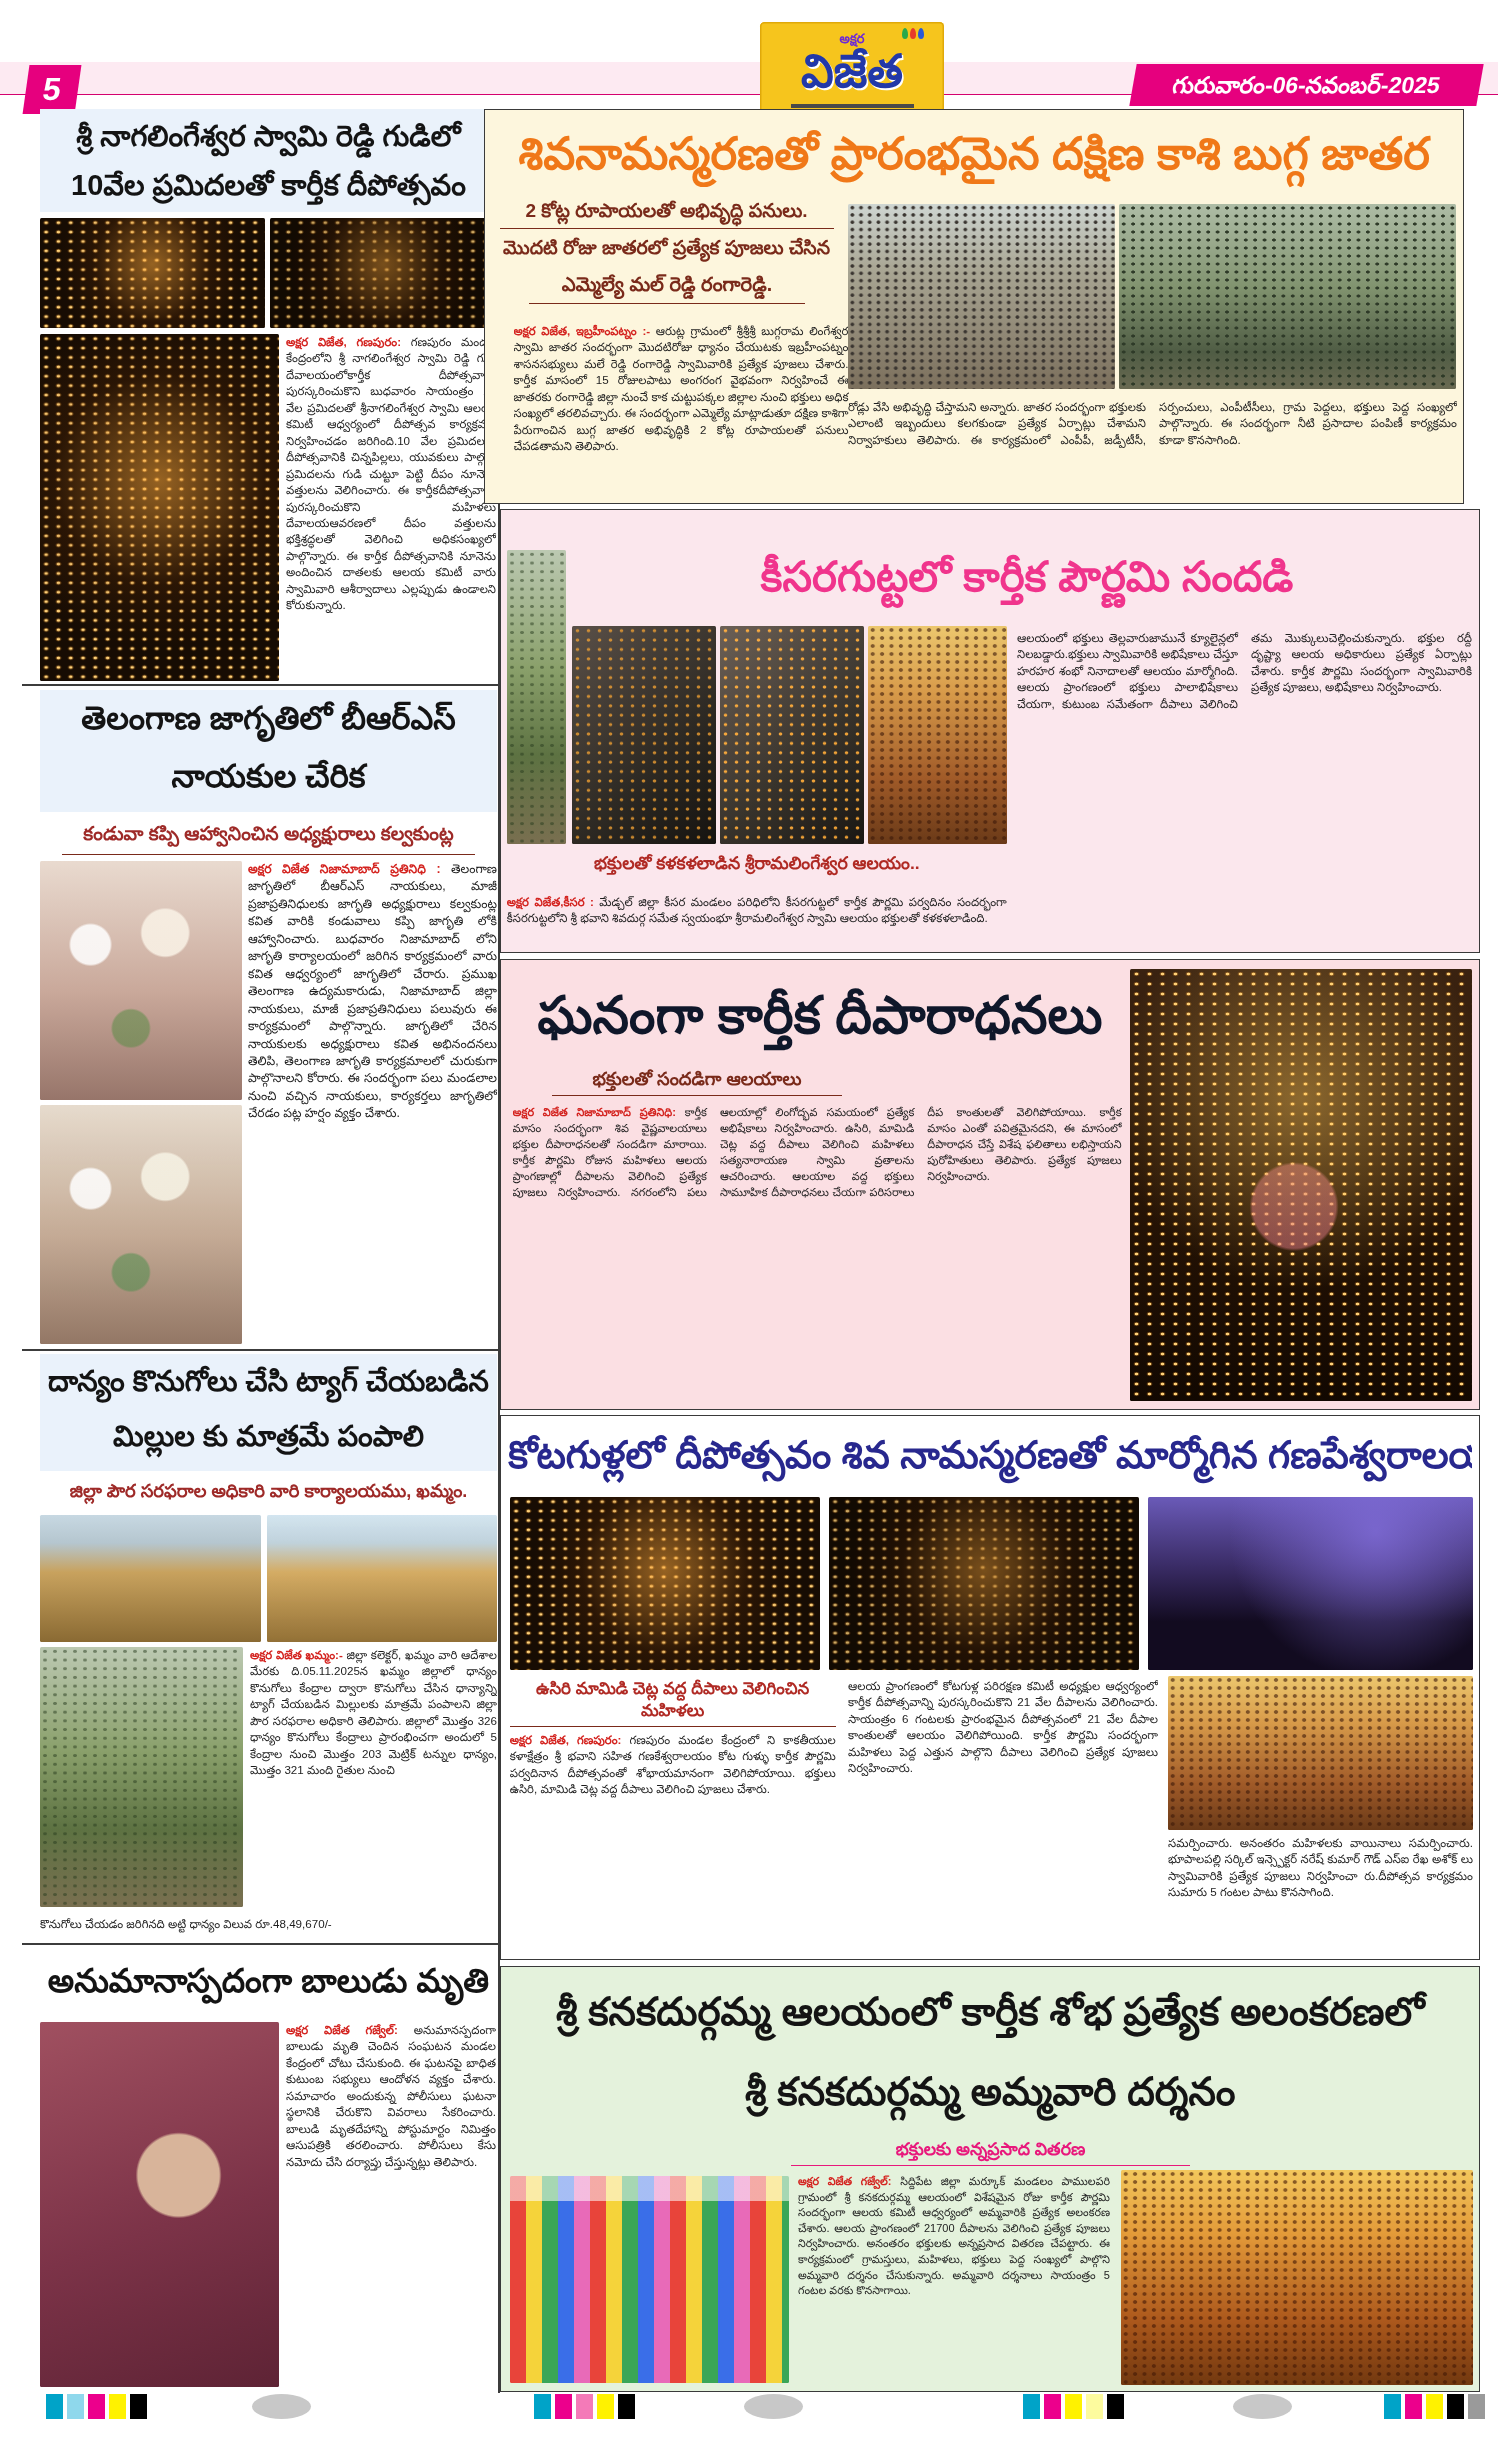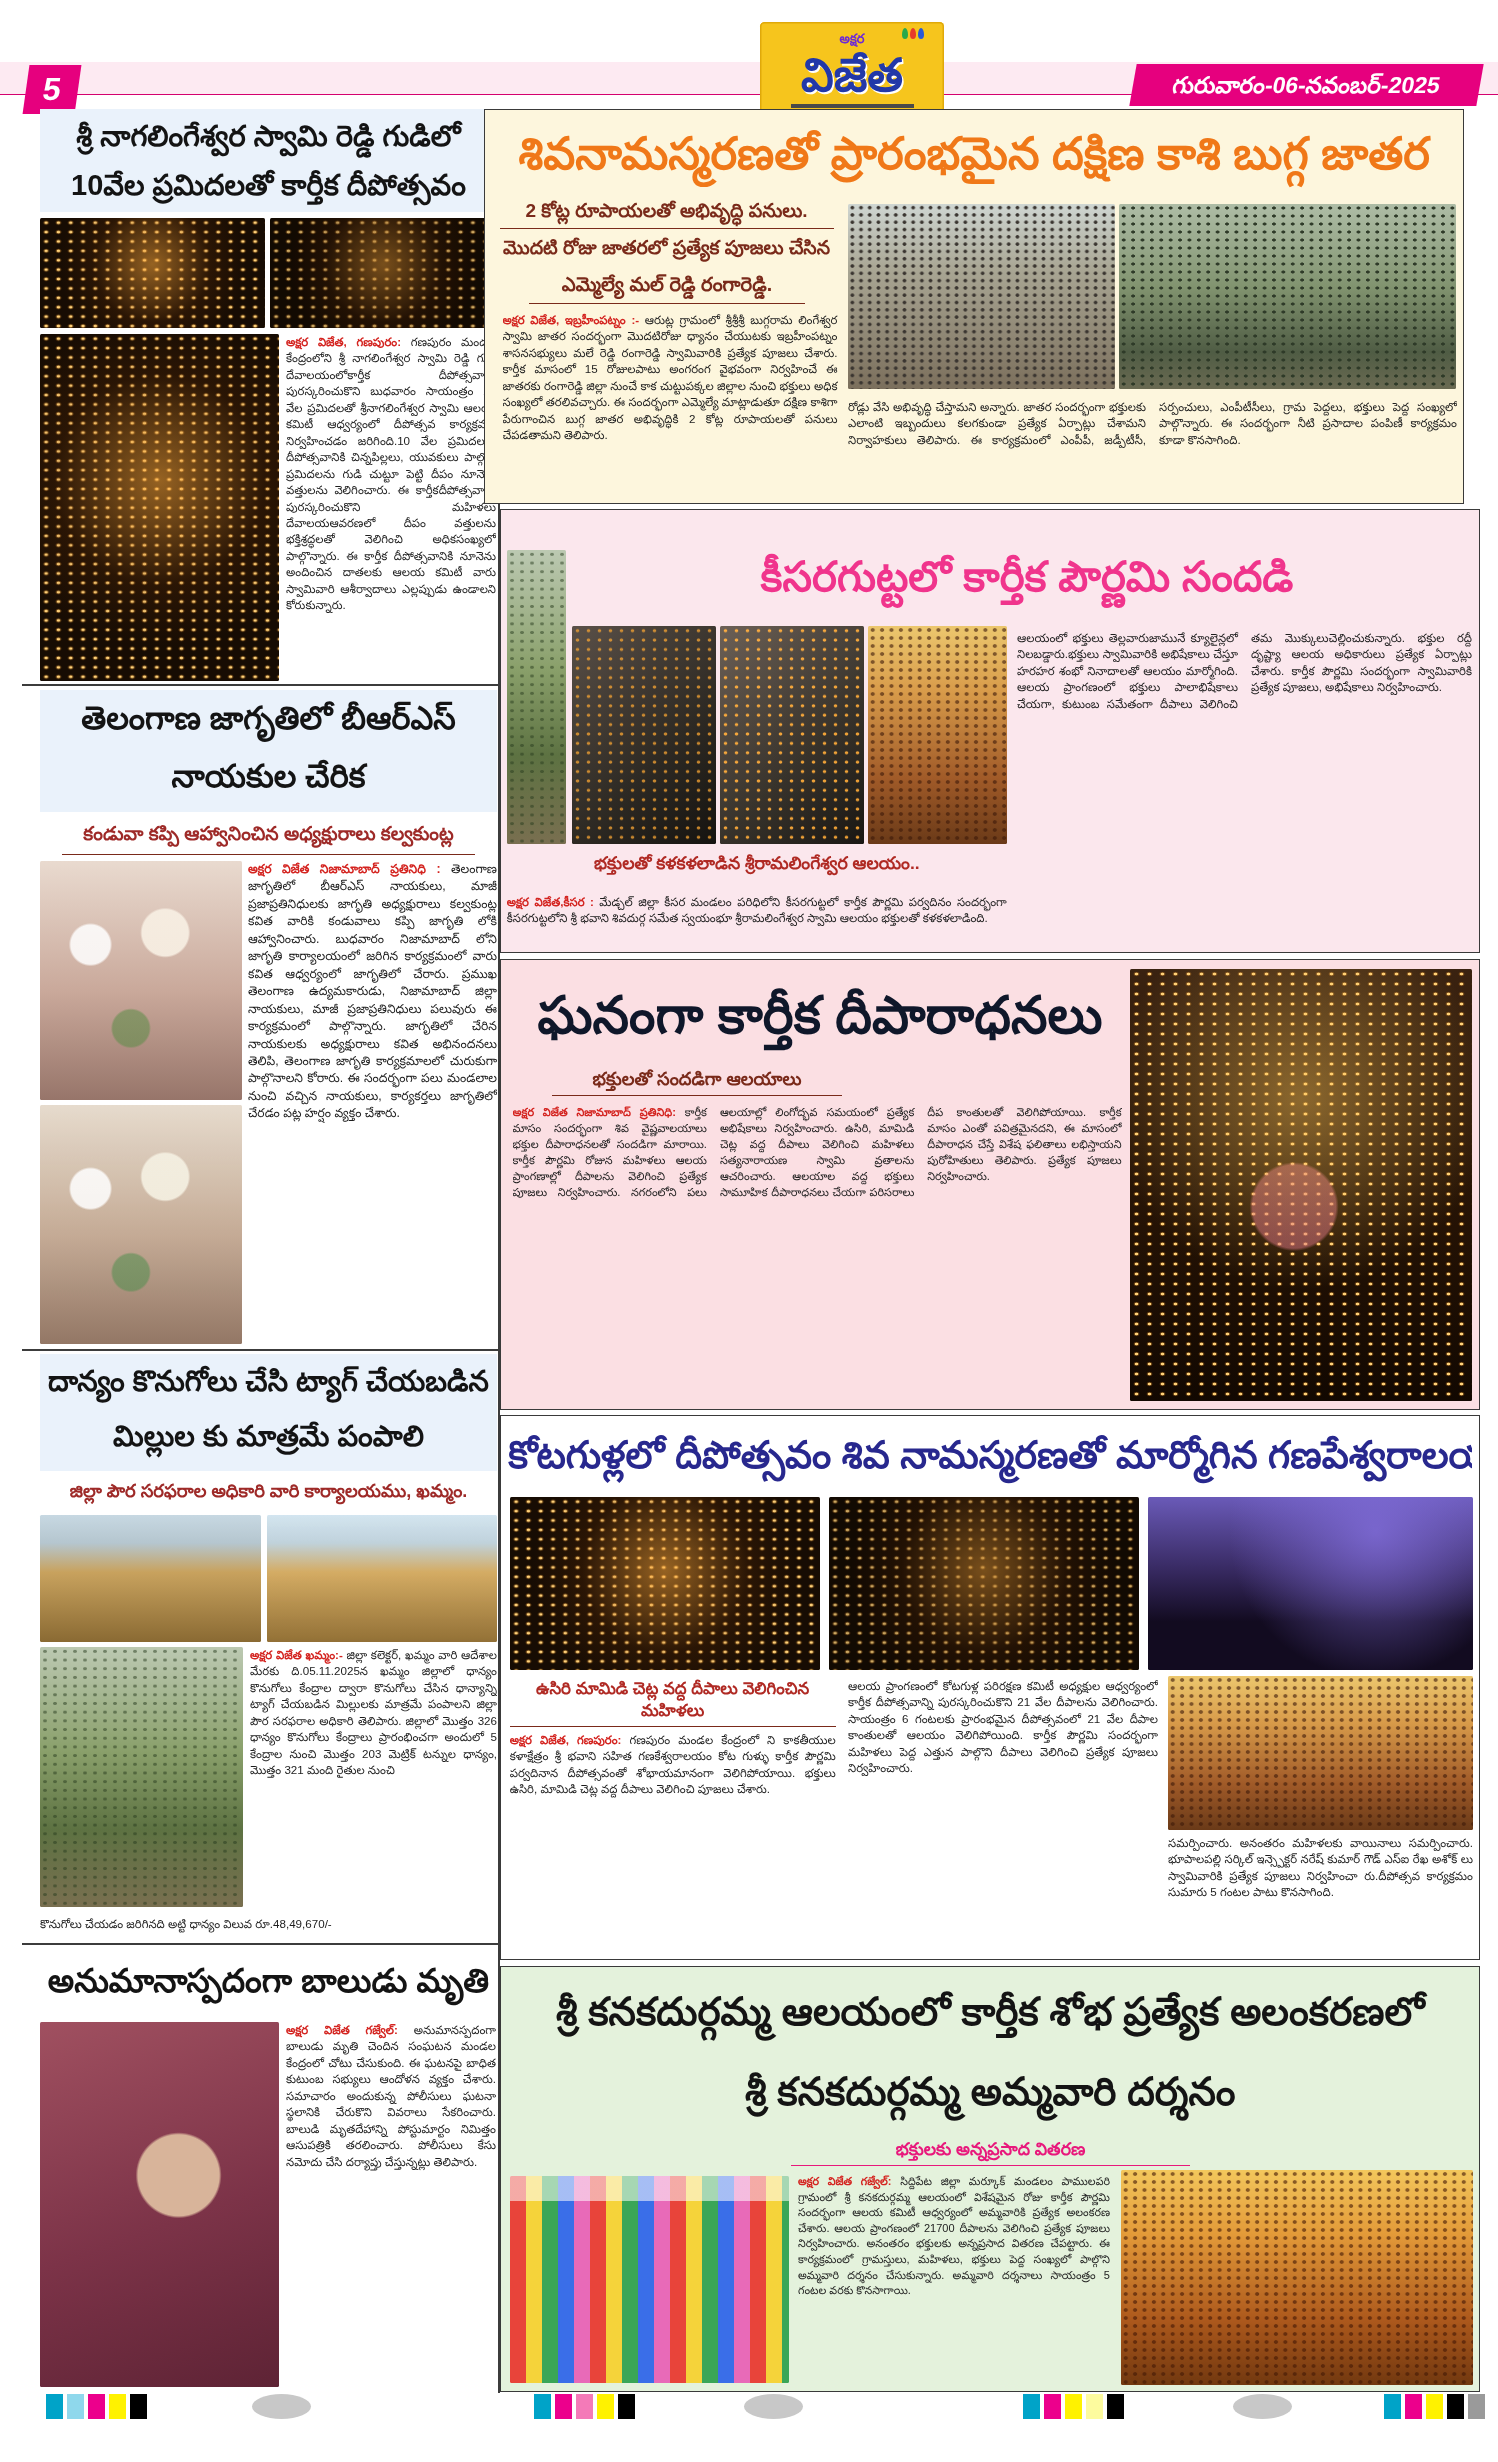--- a/index.html
+++ b/index.html
@@ -20,21 +20,21 @@
 
   
   .band{background:#fdeaf2;border-bottom:1.5px solid #d4006e;}
   .p5box{background:#e6007e;transform:skewX(-8deg);color:#fff;font-weight:bold;
          font-size:32px;text-align:center;line-height:48px;}
   .datebar{background:#e6007e;transform:skewX(-10deg);color:#fff;font-weight:bold;
          font-size:23px;text-align:center;line-height:42px;overflow:hidden;}
   .logo{background:#f6c51d;border-radius:4.4px;box-shadow:0 0 0 1.5px #e0a90a inset;text-align:center;}
   .logo-pre{color:#6d28d9;font-weight:bold;font-size:13px;margin-top:8.7px;}
   .logo-title{color:#2238a8;font-weight:bold;font-size:46px;line-height:52px;
-              text-shadow:1.5px 1.5px 0 #ffffff;}
+              text-shadow:1.5px 1.5px 0 #ffffff;font-family:Liberation Mono, monospace;}
   .logo-bar{width:123px;height:4.4px;background:#4a4a4a;margin:2.9px auto 0;}
   .pea{width:6.5px;height:11.6px;border-radius:50% 50% 50% 50%/60% 60% 40% 40%;display:inline-block;margin-left:1.5px;}
 
   
   .ph{overflow:hidden;border-radius:1.5px;}
   .ph-lamps{background-color:#170c03;background-image:
      radial-gradient(circle at 50% 42%, rgba(255,170,60,0.55) 0%, rgba(130,64,12,0.18) 45%, transparent 72%),
      radial-gradient(#ffd27a 1.2px, rgba(255,160,40,.32) 2.2px, transparent 3.3px);
      background-size:100% 100%,12.3px 9.4px;}
   .ph-lamps.dim{filter:brightness(.8);}
@@ -149,21 +149,21 @@
   <p class="abs body-txt" style="left:286px;top:2022px;width:210px;height:365px;margin:0;">
     <span class="dateline">అక్షర విజేత గజ్వేల్:</span>
     <span>అనుమానస్పదంగా బాలుడు మృతి చెందిన సంఘటన మండల కేంద్రంలో చోటు చేసుకుంది. ఈ ఘటనపై బాధిత కుటుంబ సభ్యులు ఆందోళన వ్యక్తం చేశారు. సమాచారం అందుకున్న పోలీసులు ఘటనా స్థలానికి చేరుకొని వివరాలు సేకరించారు. బాలుడి మృతదేహాన్ని పోస్టుమార్టం నిమిత్తం ఆసుపత్రికి తరలించారు. పోలీసులు కేసు నమోదు చేసి దర్యాప్తు చేస్తున్నట్లు తెలిపారు.</span>
   </p>
 
   <div class="abs framed" style="left:484px;top:109px;width:980px;height:395px;background:#fdf6dd;">
     <div class="abs hl nowrap" style="left:7.3px;top:8.7px;width:964px;height:70px;font-size:45px;line-height:70px;color:#f07818;">శివనామస్మరణతో ప్రారంభమైన దక్షిణ కాశి  బుగ్గ జాతర</div>
     <div class="abs subhead-red underln" style="left:14.5px;top:86px;width:334px;height:32px;font-size:19px;line-height:29px;color:#7a2a1a;">2 కోట్ల రూపాయలతో అభివృద్ధి పనులు.</div>
     <div class="abs subhead-red" style="left:14.5px;top:123px;width:334px;height:32px;font-size:19px;line-height:29px;color:#7a2a1a;">మొదటి రోజు జాతరలో ప్రత్యేక పూజలు చేసిన</div>
     <div class="abs subhead-red underln" style="left:44px;top:158px;width:276px;height:35px;font-size:19.6px;line-height:32px;color:#7a2a1a;">ఎమ్మెల్యే మల్ రెడ్డి రంగారెడ్డి.</div>
-    <p class="abs body-txt" style="left:14.5px;top:199px;width:335px;height:187px;margin:3px;">
+    <p class="abs body-txt" style="left:14.5px;top:199px;width:335px;height:187px;margin:14px;">
       <span class="dateline">అక్షర విజేత, ఇబ్రహీంపట్నం :-</span>
       <span>ఆరుట్ల గ్రామంలో శ్రీశ్రీశ్రీ బుగ్గరామ లింగేశ్వర స్వామి జాతర సందర్భంగా మొదటిరోజు ధ్యానం చేయుటకు ఇబ్రహీంపట్నం శాసనసభ్యులు మలే రెడ్డి రంగారెడ్డి స్వామివారికి ప్రత్యేక పూజలు చేశారు. కార్తీక మాసంలో 15 రోజులపాటు అంగరంగ వైభవంగా నిర్వహించే ఈ జాతరకు రంగారెడ్డి జిల్లా నుంచే కాక చుట్టుపక్కల జిల్లాల నుంచి భక్తులు అధిక సంఖ్యలో తరలివచ్చారు. ఈ సందర్భంగా ఎమ్మెల్యే మాట్లాడుతూ దక్షిణ కాశిగా పేరుగాంచిన బుగ్గ జాతర అభివృద్ధికి 2 కోట్ల రూపాయలతో పనులు చేపడతామని తెలిపారు.</span>
     </p>
     <div class="abs ph ph-crowd-day" style="left:363px;top:94px;width:267px;height:185px;"></div>
     <div class="abs ph ph-water" style="left:634px;top:94px;width:337px;height:185px;"></div>
     <div class="abs body-txt cols2" style="left:363px;top:289px;width:609px;height:97px;">రోడ్లు వేసి అభివృద్ధి చేస్తామని అన్నారు. జాతర సందర్భంగా భక్తులకు ఎలాంటి ఇబ్బందులు కలగకుండా ప్రత్యేక ఏర్పాట్లు చేశామని నిర్వాహకులు తెలిపారు. ఈ కార్యక్రమంలో ఎంపీపీ, జడ్పీటీసీ, సర్పంచులు, ఎంపీటీసీలు, గ్రామ పెద్దలు, భక్తులు పెద్ద సంఖ్యలో పాల్గొన్నారు. ఈ సందర్భంగా నీటి ప్రసాదాల పంపిణీ కార్యక్రమం కూడా కొనసాగింది.</div>
   </div>
 
   <div class="abs framed" style="left:500px;top:509px;width:980px;height:444px;background:#fbe7ed;">
     <div class="abs hl nowrap" style="left:80px;top:27.6px;width:892px;height:80px;font-size:42px;line-height:78px;color:#f0348c;">కీసరగుట్టలో కార్తీక పౌర్ణమి సందడి</div>

